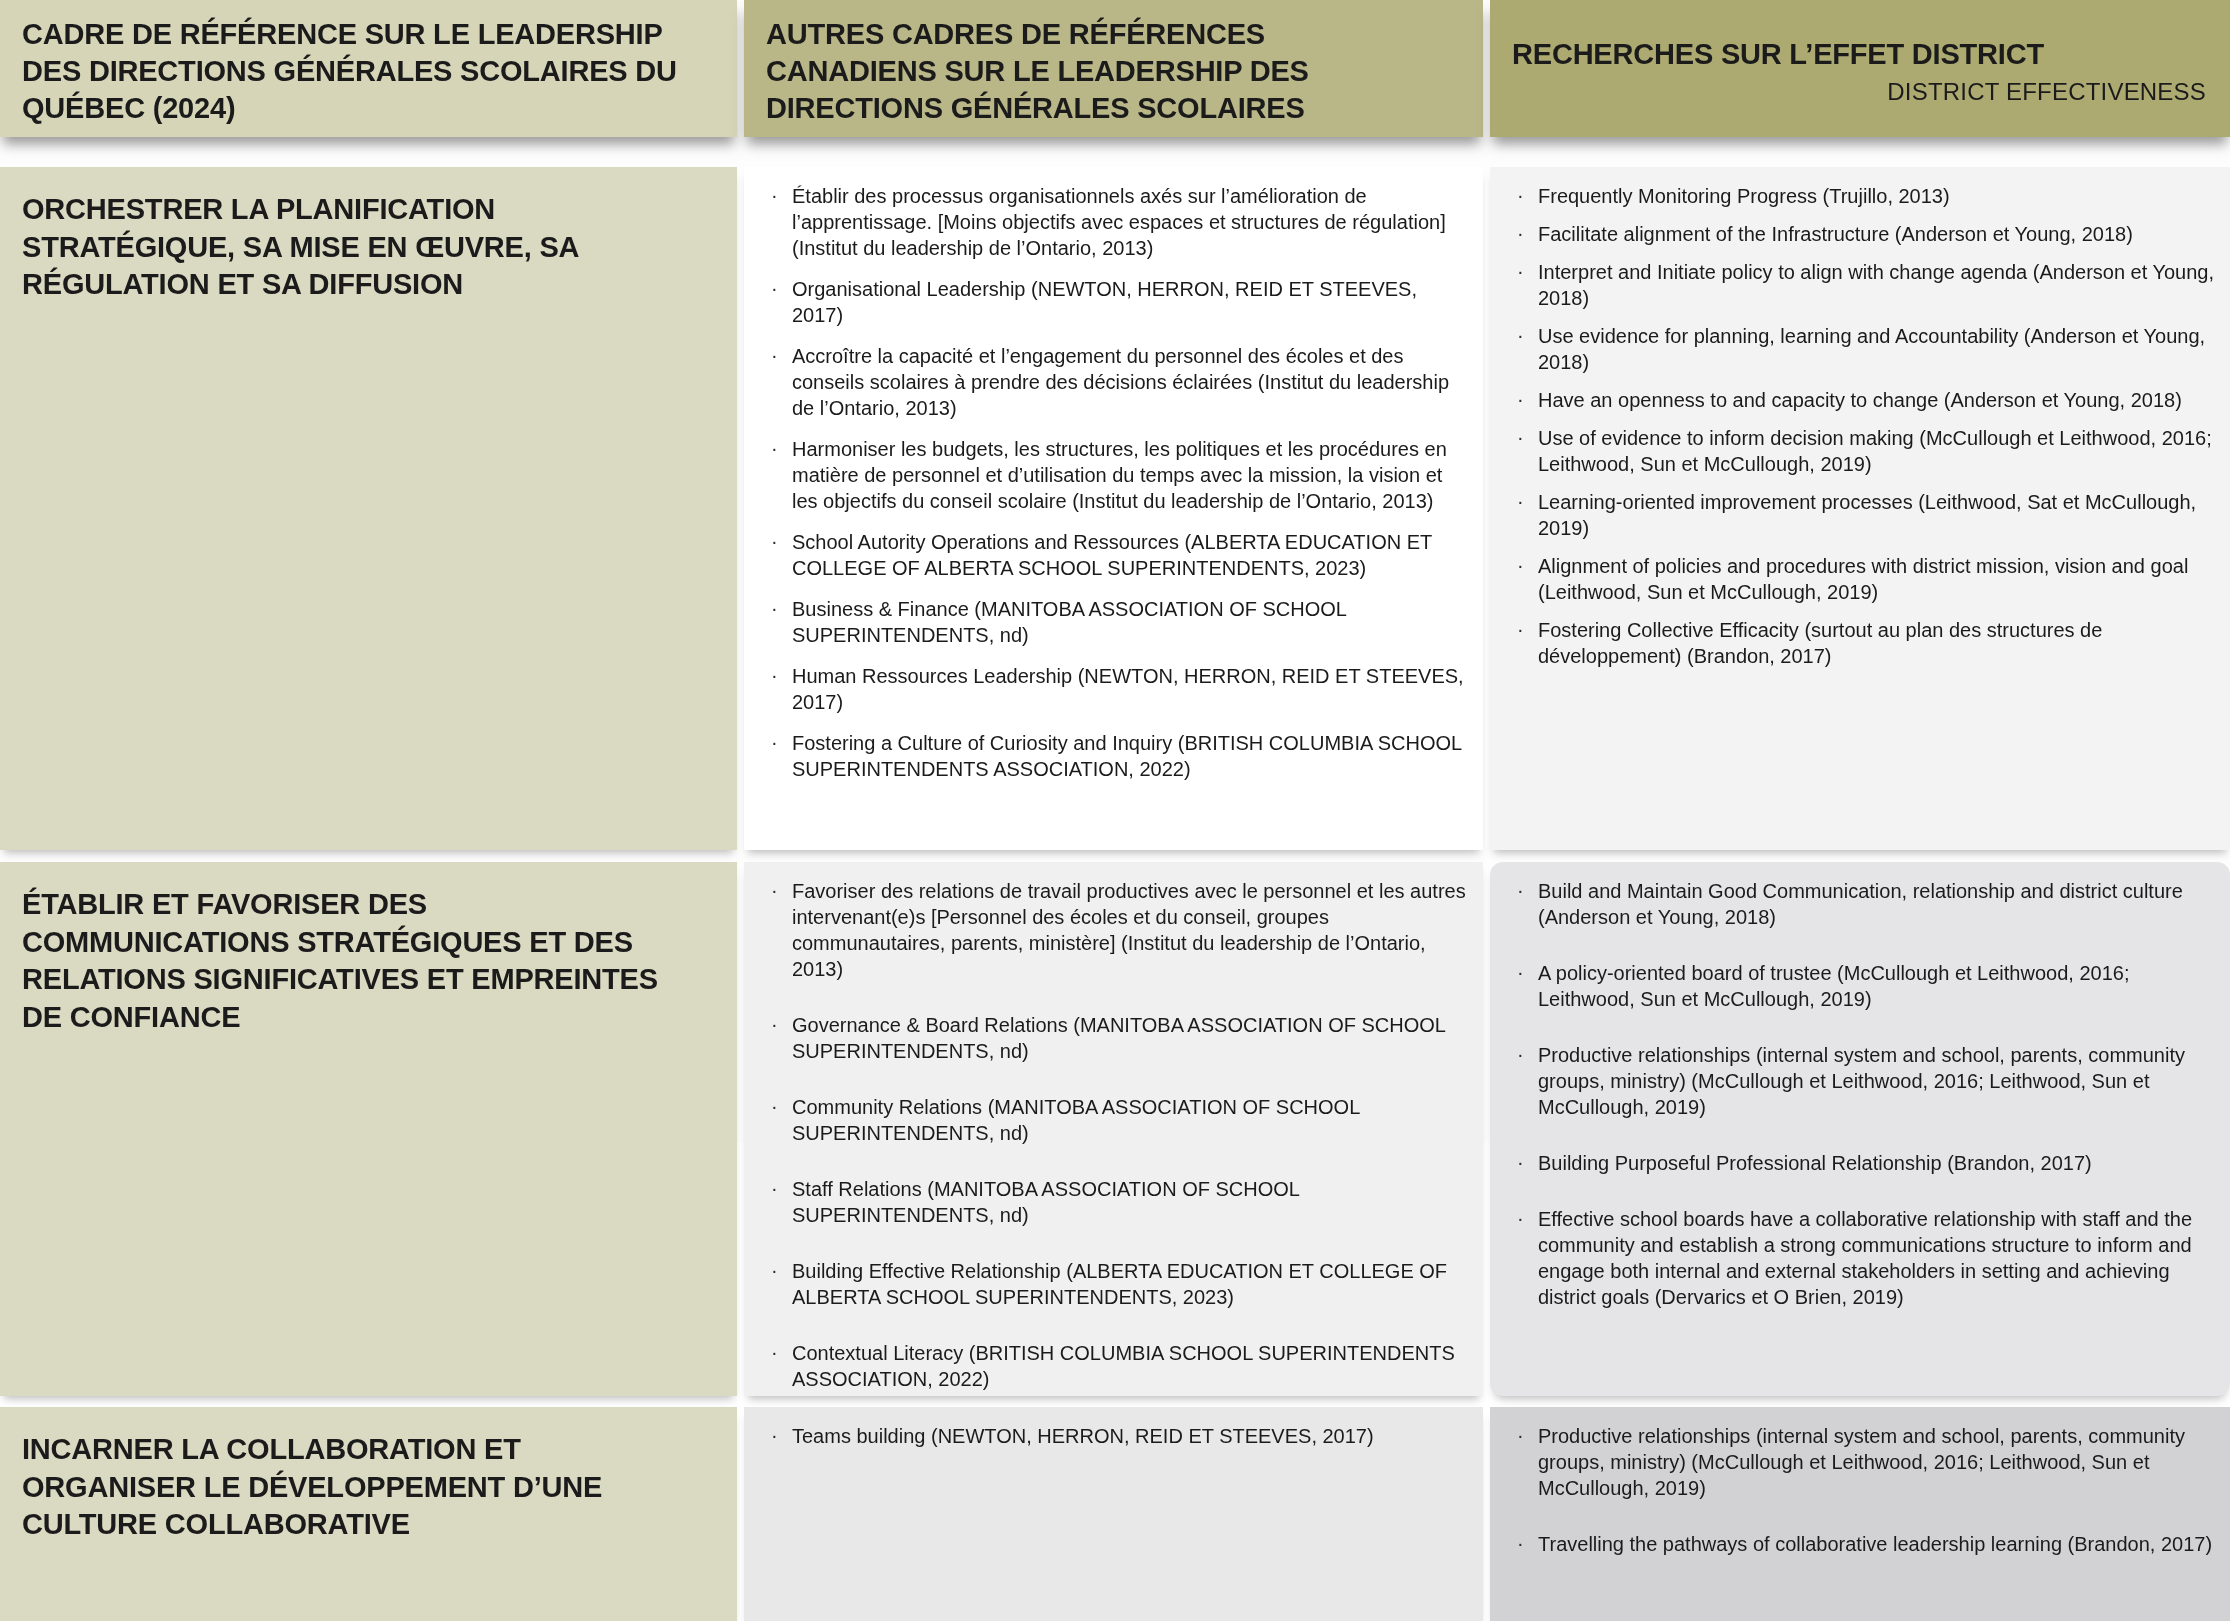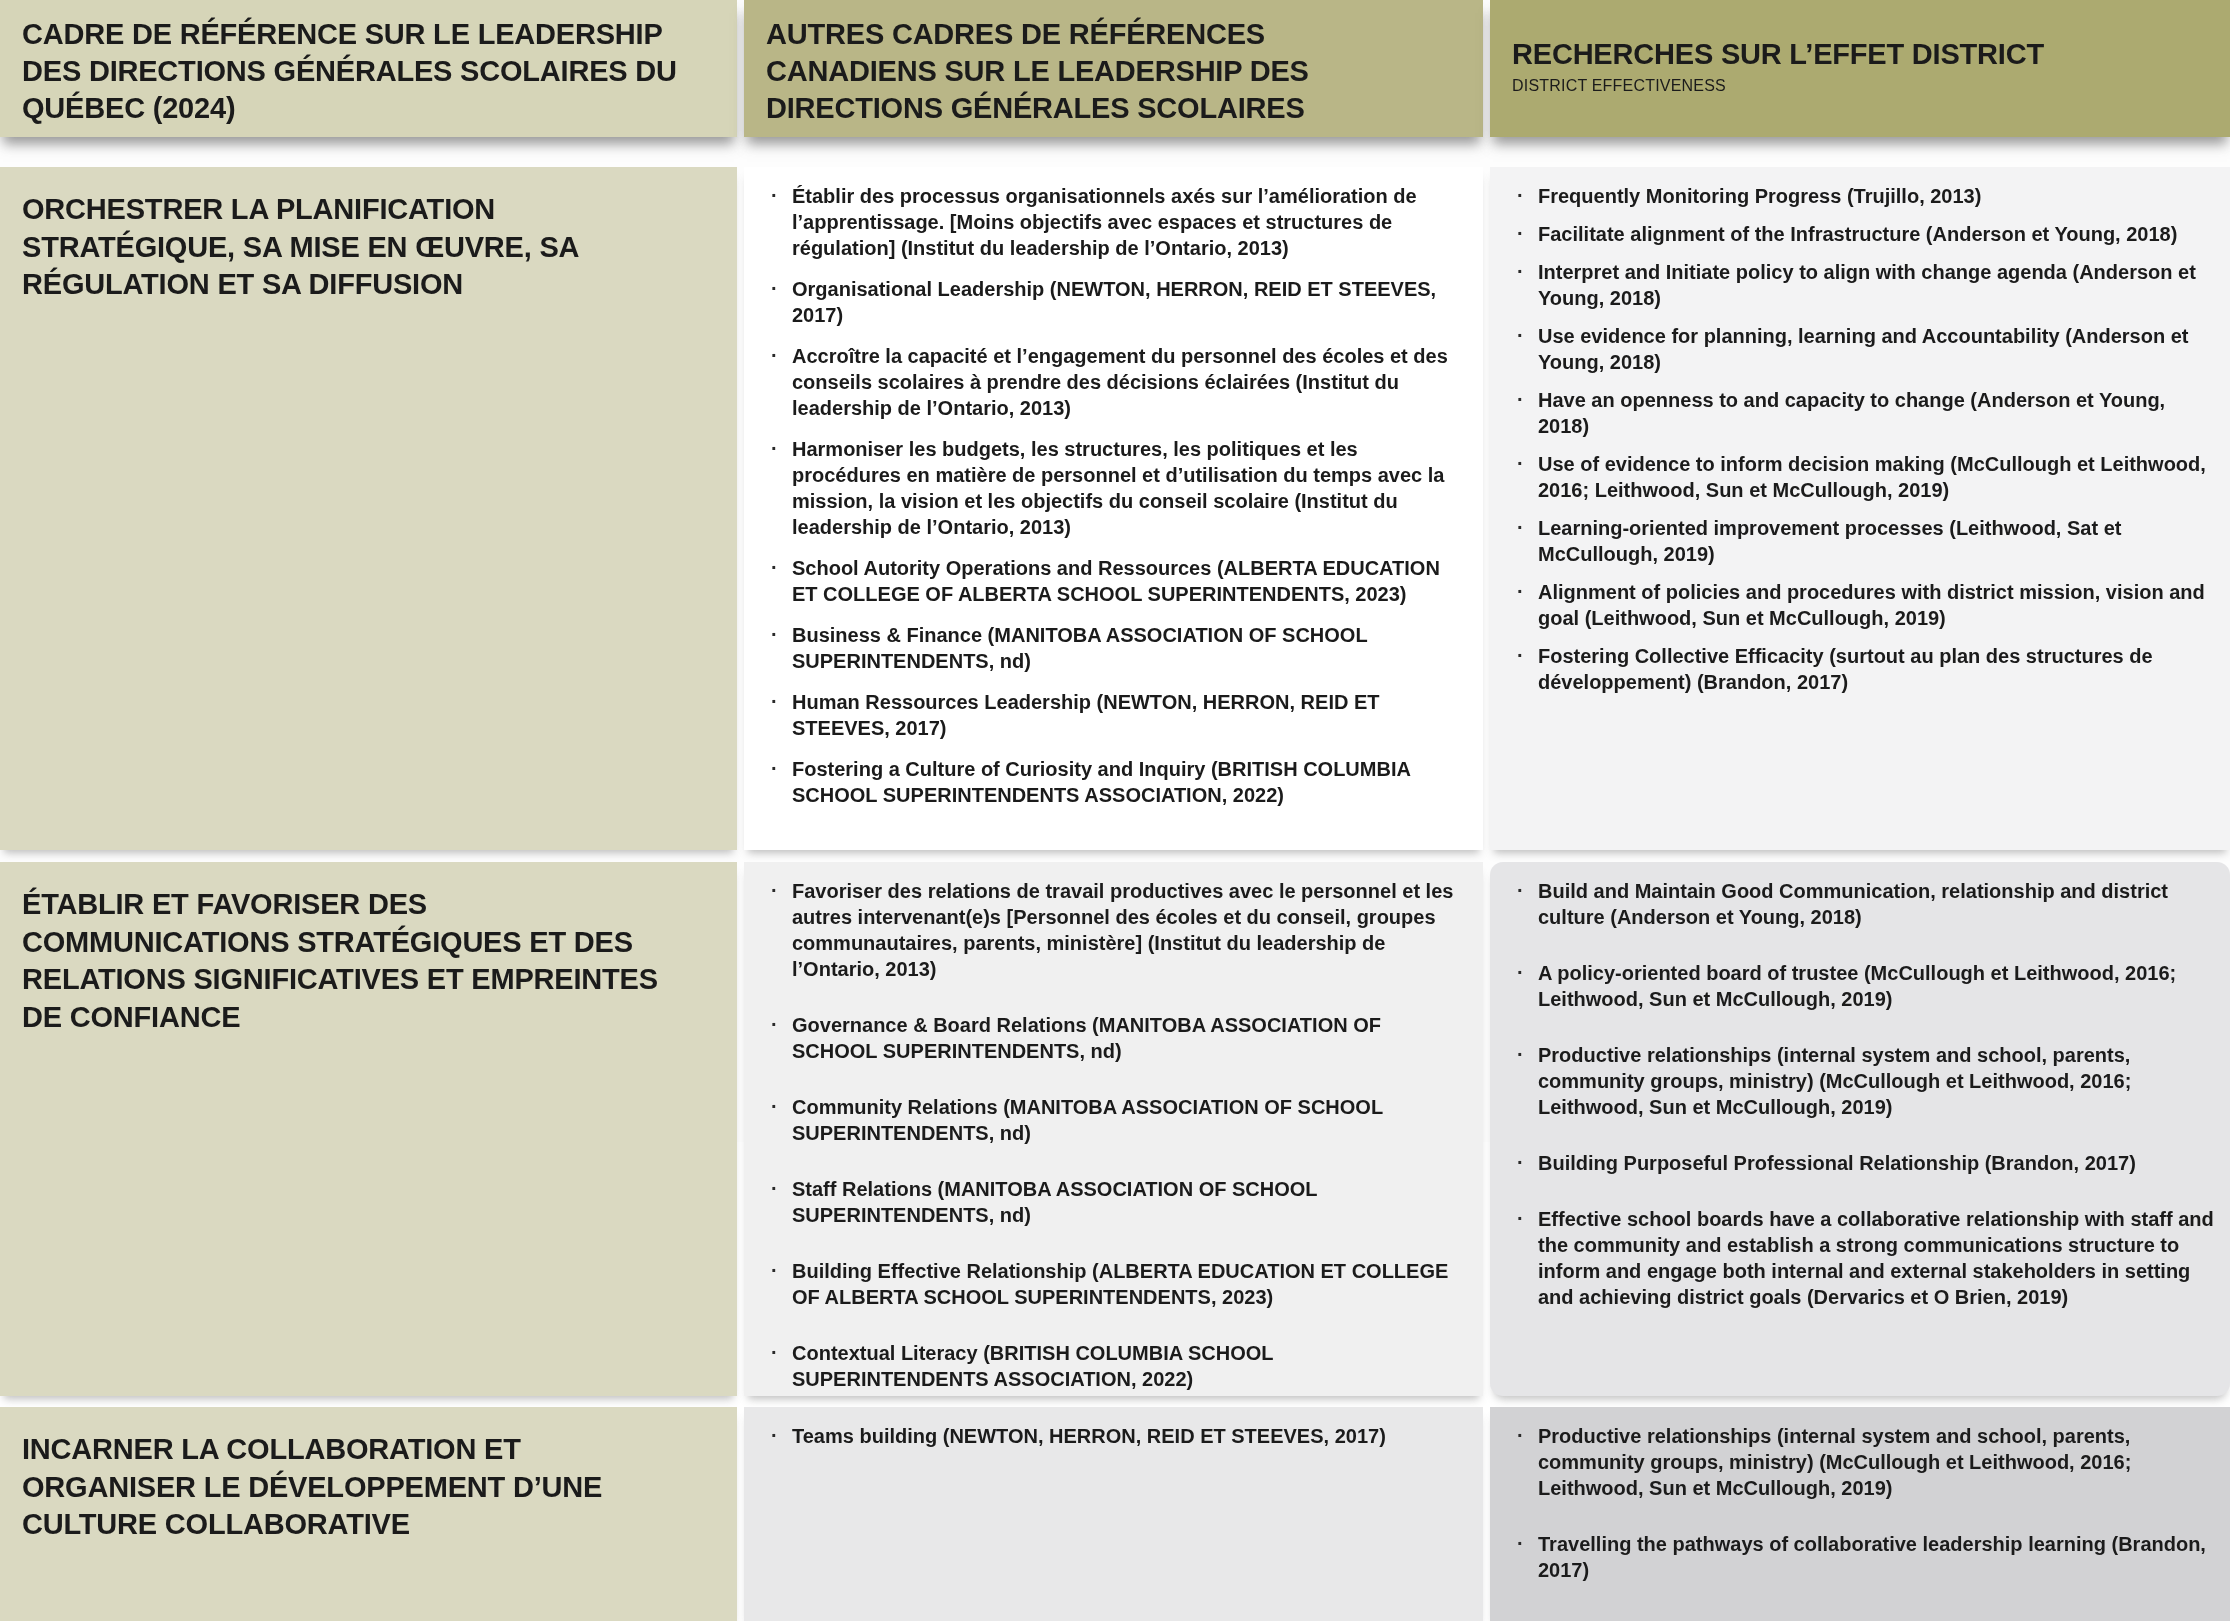--- a/index.html
+++ b/index.html
@@ -13,31 +13,31 @@
     display:grid;
     grid-template-columns:737px 7px 739px 7px 740px;
     grid-template-rows:137px 23px 690px 12px 534px 11px 214px;
     background:var(--gap,#fdfdfd);
   }
   .cell{position:relative;box-sizing:border-box;overflow:hidden;}
   .c1{grid-column:1;} .c2{grid-column:3;} .c3{grid-column:5;}
   .rH{grid-row:1;} .r1{grid-row:3;margin-top:7px;} .r2{grid-row:5;} .r3{grid-row:7;}
 
   .hdr{box-shadow:0 10px 12px -3px rgba(70,70,70,0.55);z-index:3;}
-  .bodycell{box-shadow:0 7px 8px -4px rgba(90,90,90,0.38);z-index:2;font-weight:bold;}
+  .bodycell{box-shadow:0 7px 8px -4px rgba(90,90,90,0.38);z-index:2;}
 
   .hdr-quebec{background:var(--col1-header-bg,#d6d5b8);padding:16px 24px 0 22px;}
   .hdr-canada{background:var(--col2-header-bg,#b9b687);padding:16px 70px 0 22px;}
   .hdr-district{background:var(--col3-header-bg,#acaa70);padding:36px 24px 0 22px;}
 
   .hdr-title{
     font-weight:bold;font-size:29px;line-height:1.27;letter-spacing:-0.2px;
     text-transform:uppercase;
   }
-  .hdr-sub{font-weight:normal;font-size:16px;line-height:1.3;margin-top:3px;letter-spacing:0.2px;}
+  .hdr-sub{font-weight:normal;font-size:24px;line-height:1.3;margin-top:3px;letter-spacing:0.2px;text-align:right;}
 
   .label-cell{
     background:var(--col1-body-bg,#dad9c1);
     padding:24px 40px 0 22px;
     font-weight:bold;font-size:29px;line-height:1.3;letter-spacing:-0.2px;
   }
 
   .list-cell{padding:16px 14px 0 20px;}
   .list-cell ul{list-style:none;margin:0;padding:0;}
   .list-cell li{

